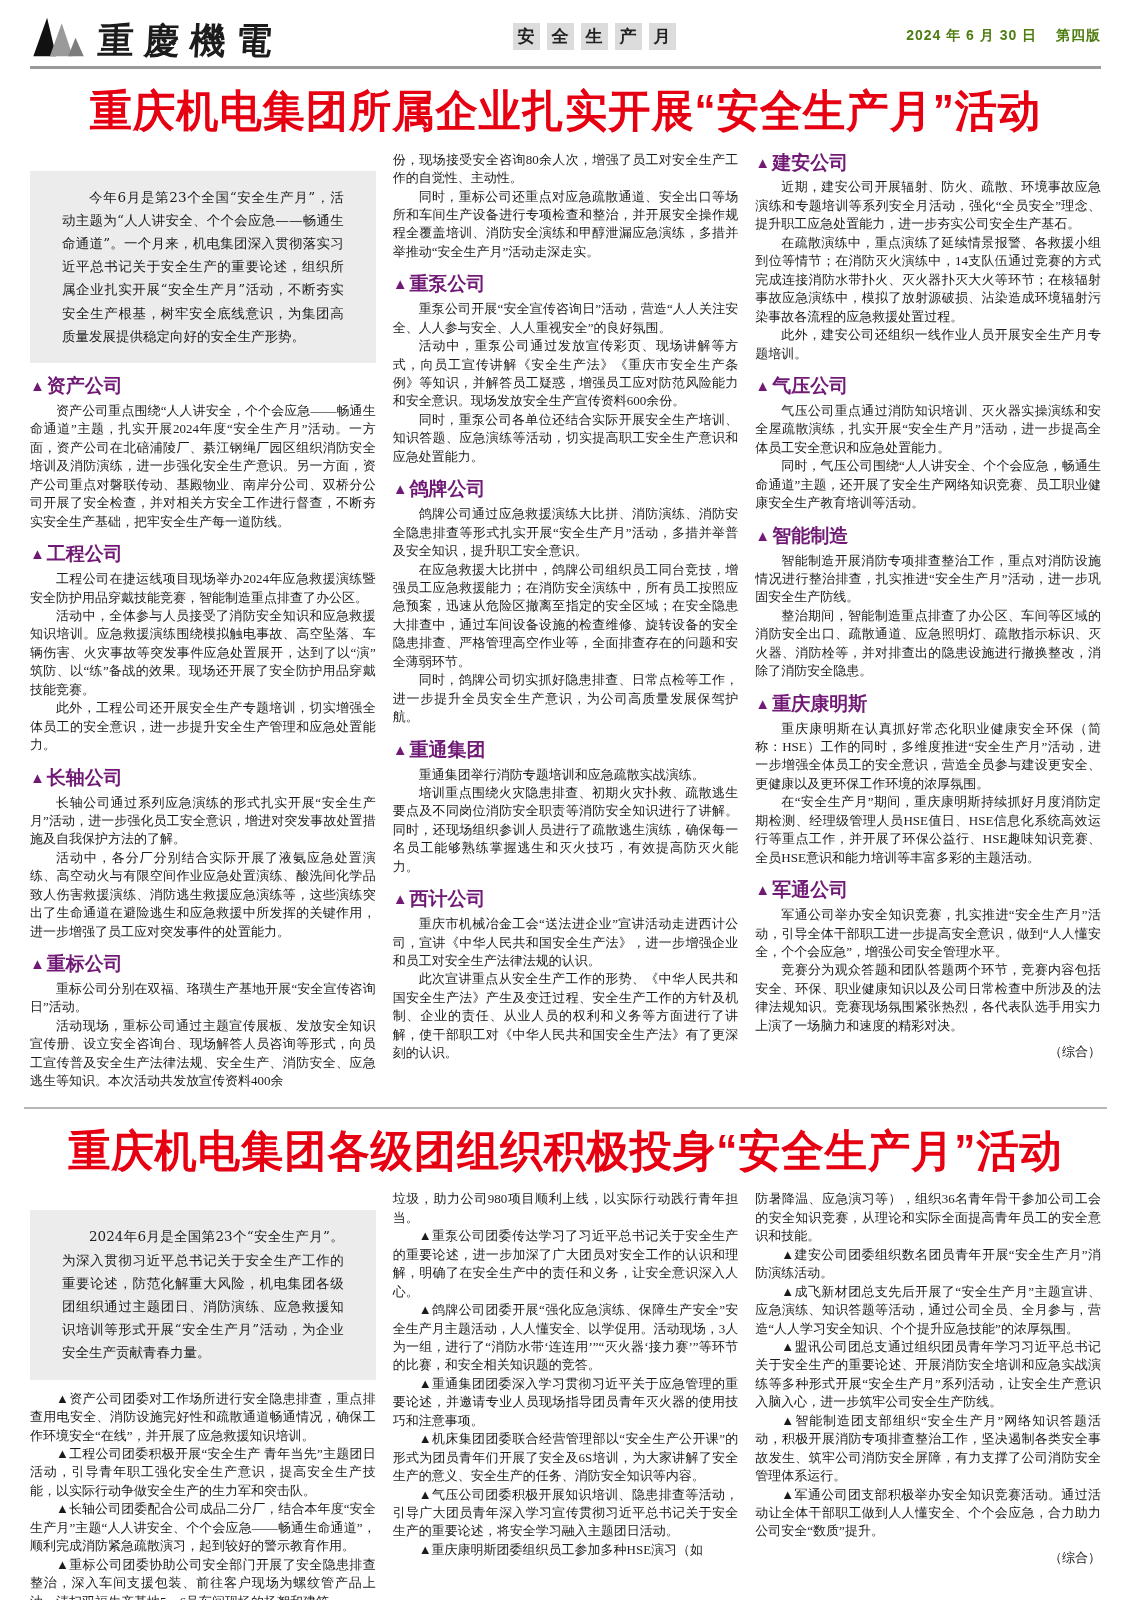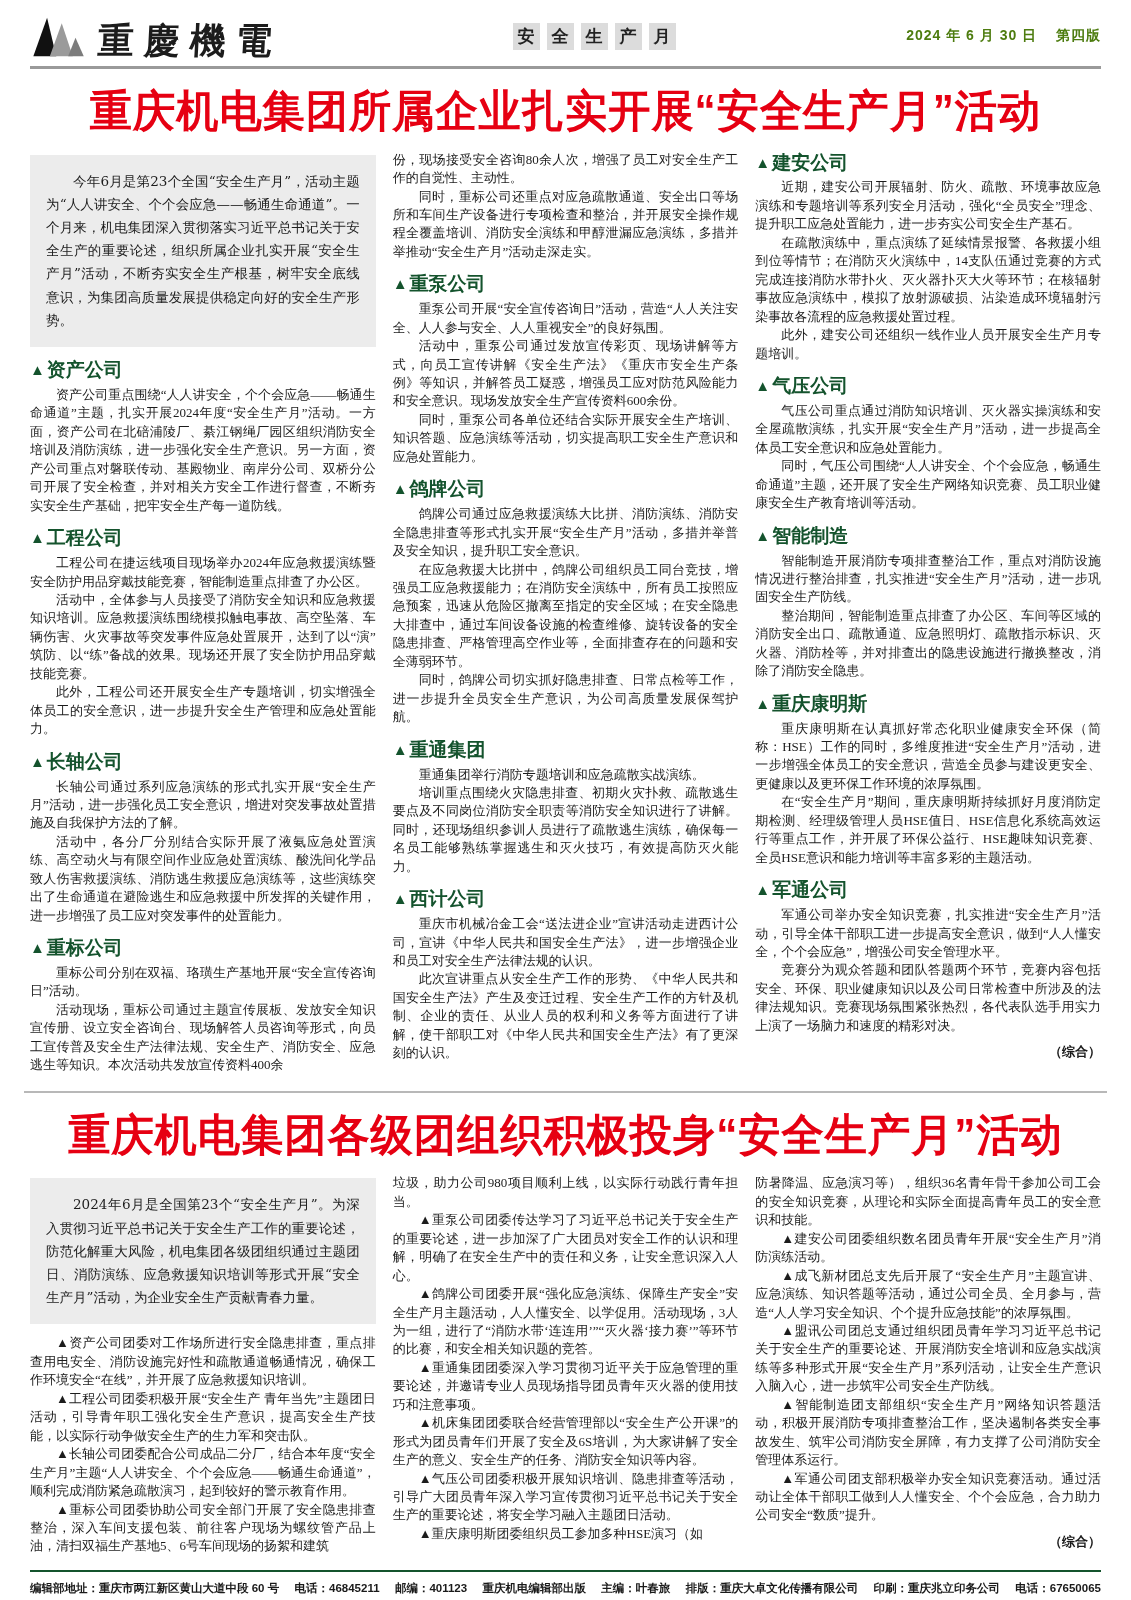--- a/index.html
+++ b/index.html
@@ -25,26 +25,26 @@
   
   .headline{font-family:"Liberation Sans", sans-serif;font-weight:900;text-align:center;
        font-size:44px;line-height:1.15;color:#e60012;letter-spacing:1px;margin:17px 0 14px 0;
        white-space:nowrap;transform:scaleX(.96);transform-origin:center;}
   
   .cols{display:flex;gap:17px;}
   .col{flex:1 1 0;min-width:0;}
   p.body{font-size:13px;line-height:1.42;text-align:justify;margin:0;text-indent:2em;}
   p.body.noind{text-indent:0;}
   .sec-title{font-family:"Liberation Sans", sans-serif;font-weight:700;font-size:19px;
-       margin:13px 0 5px 0;line-height:1.1;color:#14532d;}
+       margin:13px 0 5px 0;line-height:1.1;color:#701a75;}
   .sec-title .tri{font-size:15px;vertical-align:1px;margin-right:2px;}
-  .intro-box{background:#ececec;padding:15px 16px;margin:4px 0 10px 0;}
+  .intro-box{background:#ececec;padding:15px 32px;margin:20px 0 10px 0;}
   .intro-box p{font-size:13.5px;line-height:1.72;text-align:justify;margin:0;text-indent:2em;
        font-family:"DejaVu Serif", serif;}
-  .byline{font-size:13px;text-align:right;margin-top:8px;font-weight:700;}
+  .byline{font-size:13px;text-align:right;margin-top:8px;font-weight:400;}
   .item{font-size:13px;line-height:1.42;text-align:justify;margin:0;text-indent:2em;}
   .item.noind{text-indent:0;}
   
   .art-sep{border:none;border-top:2px solid #b8b8b8;margin:16px -6px 0 -6px;}
   .footer{margin-top:14px;border-top:2px solid #14532d;padding:9px 0 0 0;
        font-family:"Liberation Sans", sans-serif;font-size:11.5px;font-weight:700;color:#1a1a1a;
        display:flex;justify-content:space-between;white-space:nowrap;}
   .footer span{flex:0 0 auto;}
 </style>
 </head>

